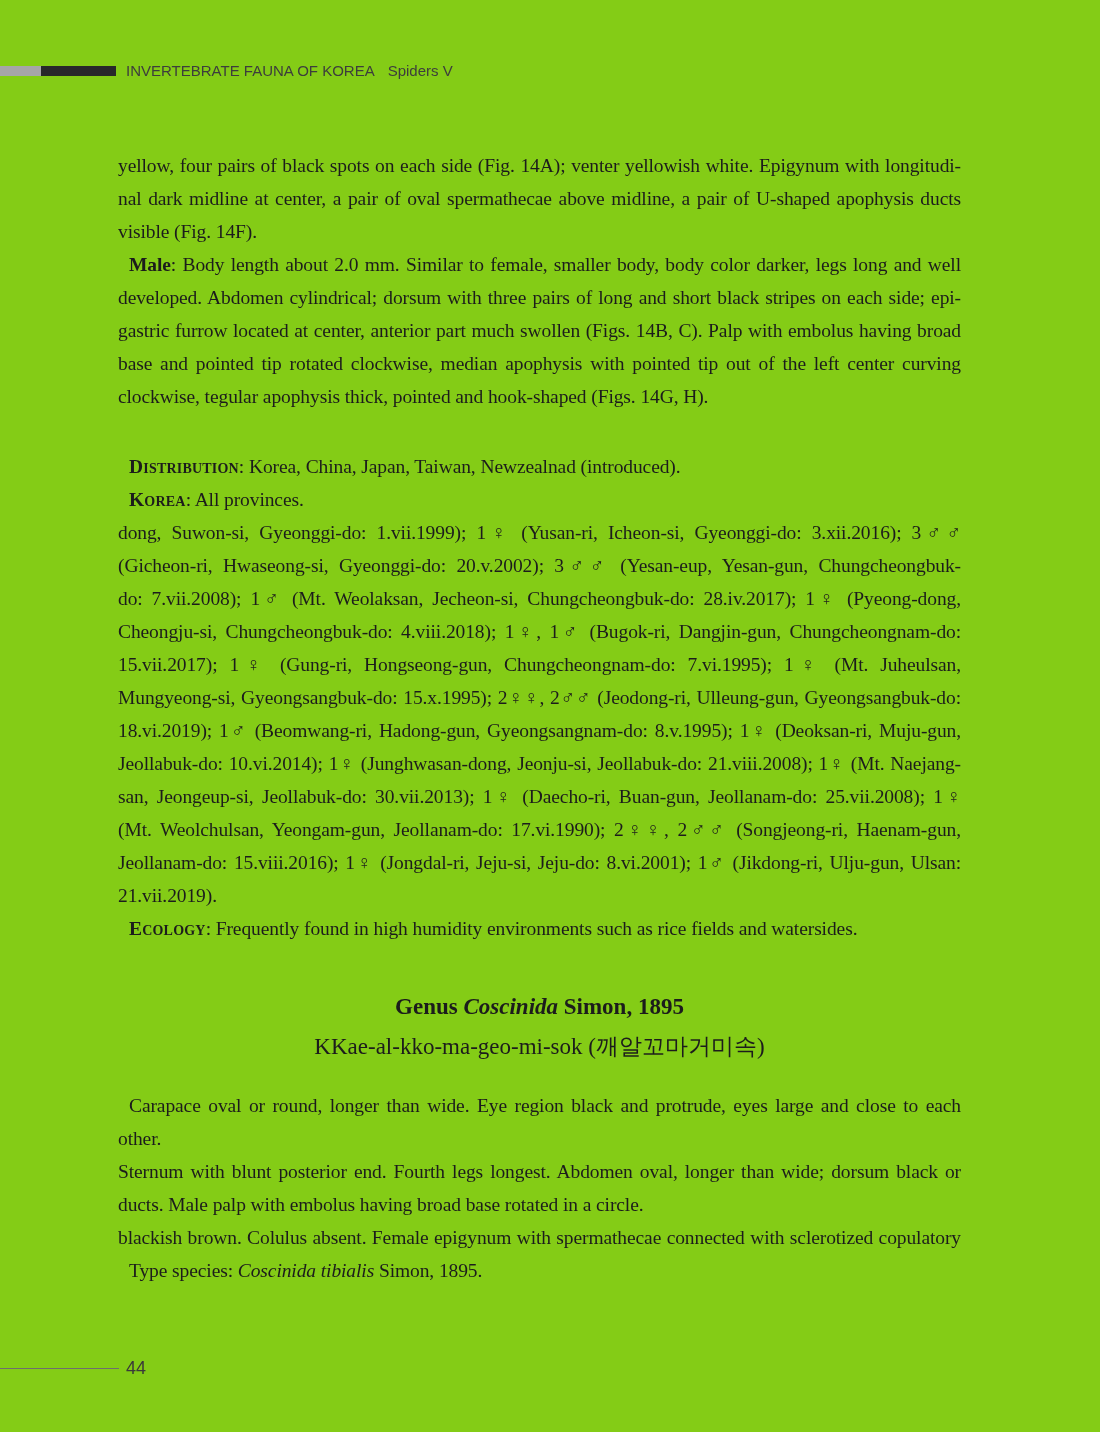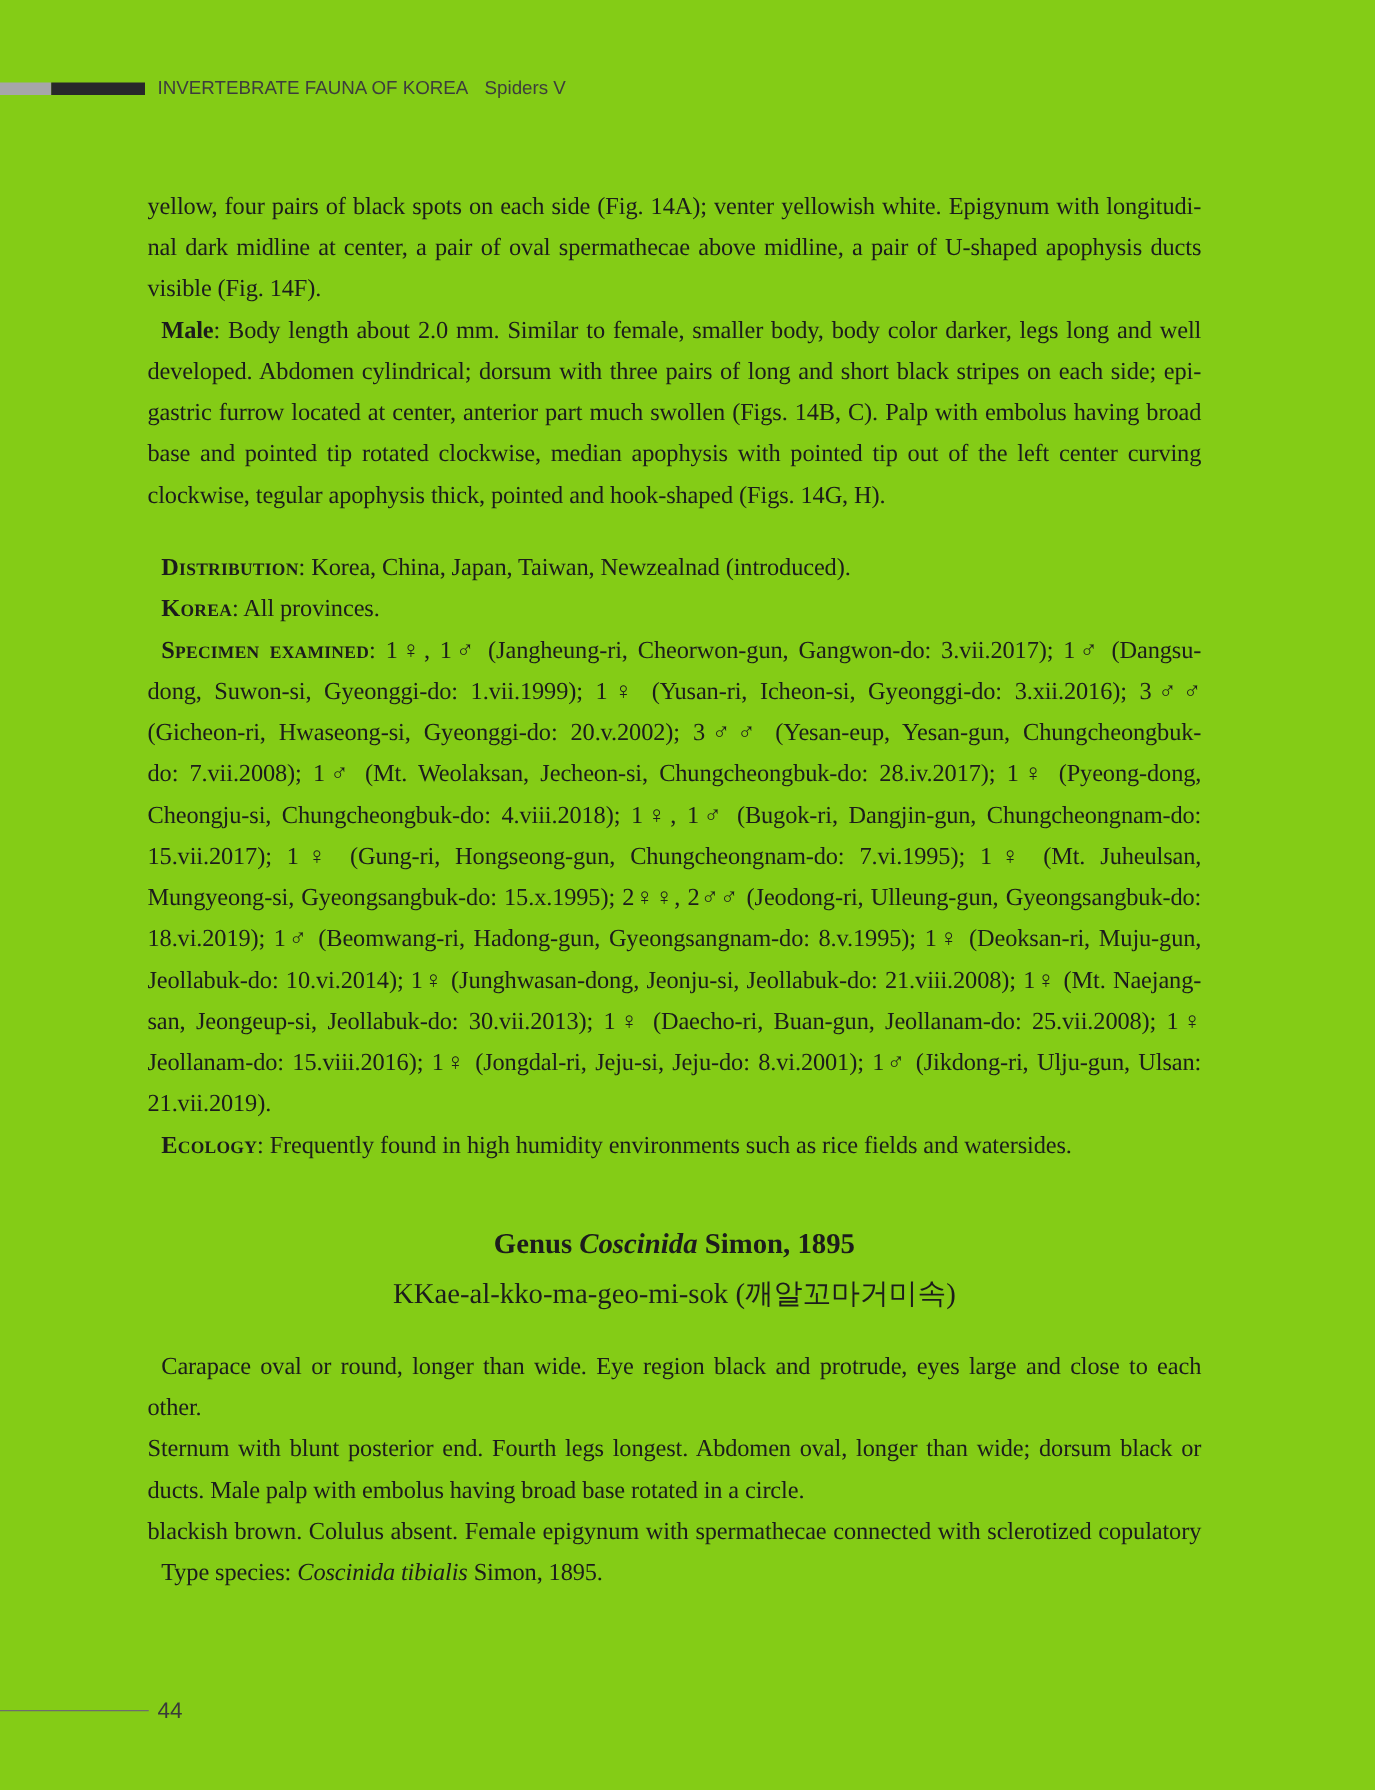--- a/index.html
+++ b/index.html
@@ -40,21 +40,21 @@
     text-align: justify;
     text-align-last: justify;
     white-space: normal;
   }
   .line.last { text-align: center; text-align-last: left; }
   .line.indent { text-indent: 11px; }
   .b  { font-weight: bold; }
   .i  { font-style: italic; }
   .sc { font-variant: small-caps; letter-spacing: 0.2px; }
 
-  .block.gap-before    { margin-top: 25px; }
+  .block.gap-before    { margin-top: 37px; }
   .block.heading       { margin-top: 42px; font-size: 23px; letter-spacing: 0; }
   .block.heading .line { line-height: 40px; text-align: right; text-align-last: center; }
   .block.after-heading { margin-top: 22px; }
 
   
   .ftr-rule {
     position: absolute; left: 0; top: 1368px;
     width: 119px; height: 0;
     border-top: 1px solid #6e6e6e;
   }
@@ -90,30 +90,30 @@
         <div class="line"><span>base and pointed tip rotated clockwise, median apophysis with pointed tip out of the left center curving</span></div>
         <div class="line last"><span>clockwise, tegular apophysis thick, pointed and hook-shaped (Figs. 14G, H).</span></div>
       </div>
       <div class="block gap-before">
         <div class="line last indent"><span class="b sc">Distribution</span><span>: Korea, China, Japan, Taiwan, Newzealnad (introduced).</span></div>
       </div>
       <div class="block">
         <div class="line last indent"><span class="b sc">Korea</span><span>: All provinces.</span></div>
       </div>
       <div class="block">
-        <div class="line indent"><span class="b sc">Specimen examined</span><span>: 1♀, 1♂ (Jangheung-ri, Cheorwon-gun, Gangwon-do: 3.vii.2017); 1♂ (Dangsu-</span></div>
         <div class="line"><span>dong, Suwon-si, Gyeonggi-do: 1.vii.1999); 1♀ (Yusan-ri, Icheon-si, Gyeonggi-do: 3.xii.2016); 3♂♂</span></div>
         <div class="line"><span>(Gicheon-ri, Hwaseong-si, Gyeonggi-do: 20.v.2002); 3♂♂ (Yesan-eup, Yesan-gun, Chungcheongbuk-</span></div>
         <div class="line"><span>do: 7.vii.2008); 1♂ (Mt. Weolaksan, Jecheon-si, Chungcheongbuk-do: 28.iv.2017); 1♀ (Pyeong-dong,</span></div>
         <div class="line"><span>Cheongju-si, Chungcheongbuk-do: 4.viii.2018); 1♀, 1♂ (Bugok-ri, Dangjin-gun, Chungcheongnam-do:</span></div>
         <div class="line"><span>15.vii.2017); 1♀ (Gung-ri, Hongseong-gun, Chungcheongnam-do: 7.vi.1995); 1♀ (Mt. Juheulsan,</span></div>
         <div class="line"><span>Mungyeong-si, Gyeongsangbuk-do: 15.x.1995); 2♀♀, 2♂♂ (Jeodong-ri, Ulleung-gun, Gyeongsangbuk-do:</span></div>
         <div class="line"><span>18.vi.2019); 1♂ (Beomwang-ri, Hadong-gun, Gyeongsangnam-do: 8.v.1995); 1♀ (Deoksan-ri, Muju-gun,</span></div>
         <div class="line"><span>Jeollabuk-do: 10.vi.2014); 1♀ (Junghwasan-dong, Jeonju-si, Jeollabuk-do: 21.viii.2008); 1♀ (Mt. Naejang-</span></div>
         <div class="line"><span>san, Jeongeup-si, Jeollabuk-do: 30.vii.2013); 1♀ (Daecho-ri, Buan-gun, Jeollanam-do: 25.vii.2008); 1♀</span></div>
+        <div class="line"><span>(Mt. Weolchulsan, Yeongam-gun, Jeollanam-do: 17.vi.1990); 2♀♀, 2♂♂ (Songjeong-ri, Haenam-gun,</span></div>
         <div class="line"><span>Jeollanam-do: 15.viii.2016); 1♀ (Jongdal-ri, Jeju-si, Jeju-do: 8.vi.2001); 1♂ (Jikdong-ri, Ulju-gun, Ulsan:</span></div>
         <div class="line last"><span>21.vii.2019).</span></div>
       </div>
       <div class="block">
         <div class="line last indent"><span class="b sc">Ecology</span><span>: Frequently found in high humidity environments such as rice fields and watersides.</span></div>
       </div>
       <div class="block heading">
         <div class="line"><span class="b">Genus </span><span class="b i">Coscinida</span><span class="b"> Simon, 1895</span></div>
         <div class="line last"><span>KKae-al-kko-ma-geo-mi-sok (깨알꼬마거미속)</span></div>
       </div>

